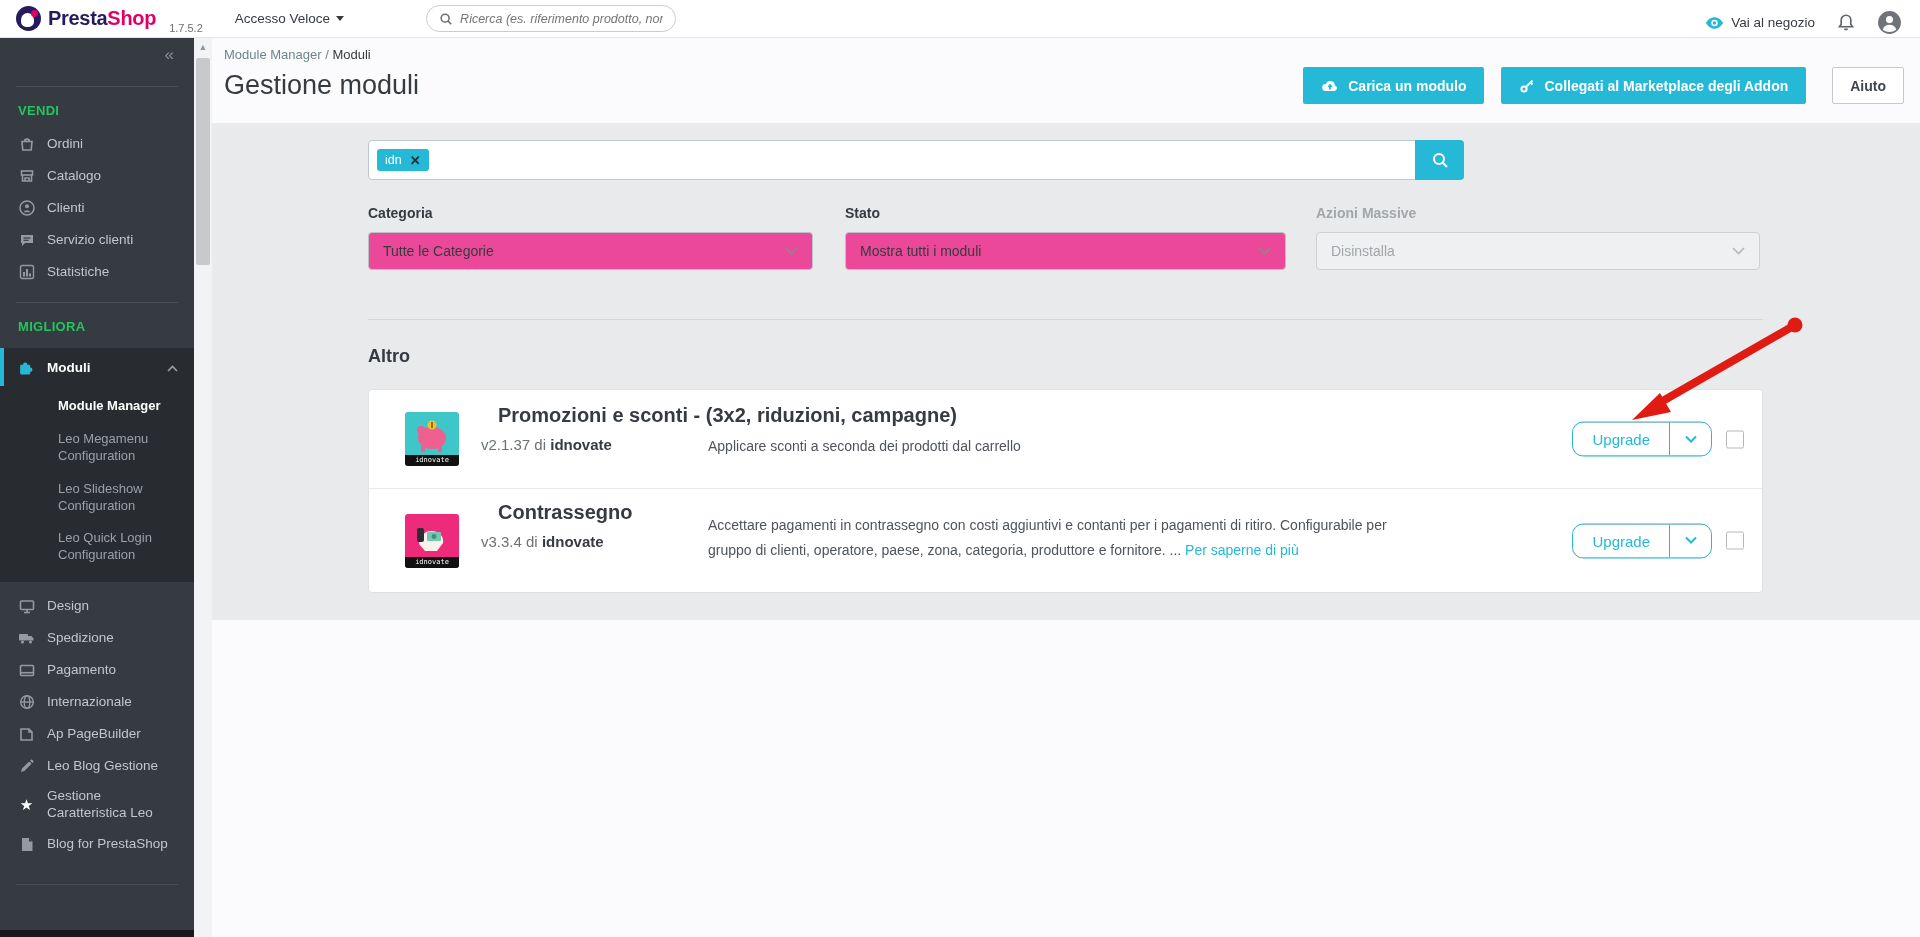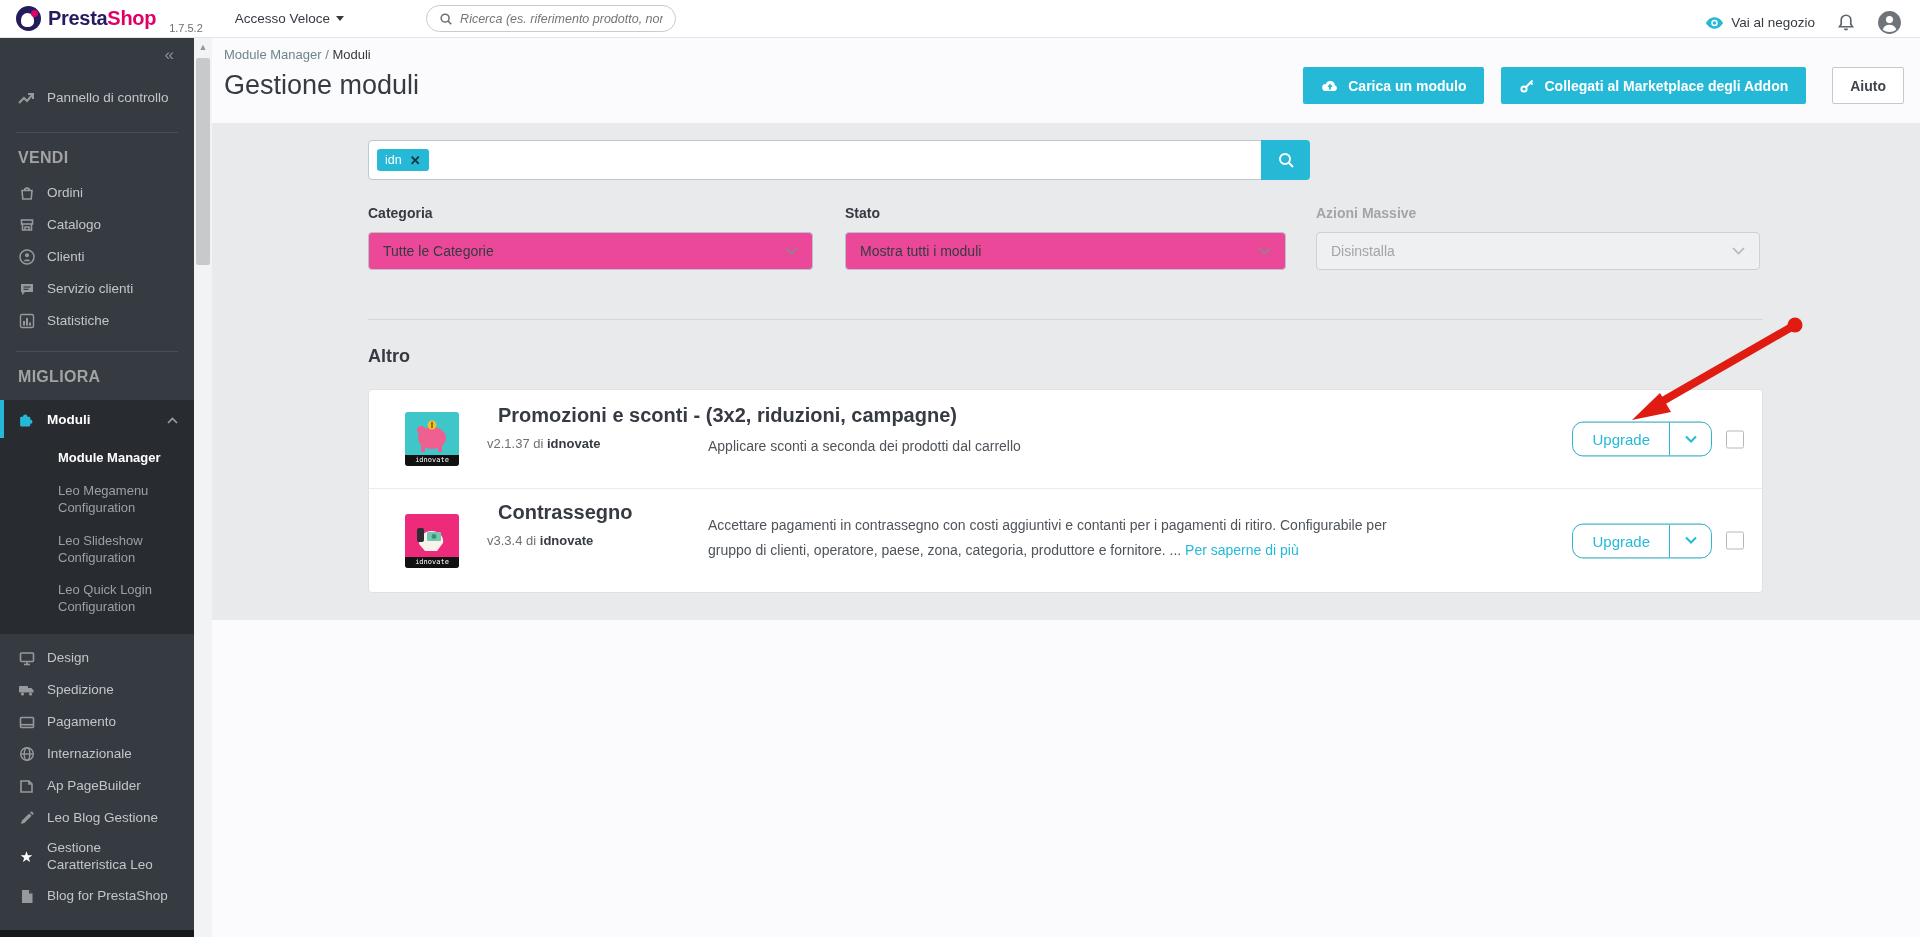--- a/index.html
+++ b/index.html
@@ -29,21 +29,21 @@
   
   .sidebar { position:absolute; top:38px; left:0; width:194px; height:899px; background:#363a41; color:#c3c6c9; }
   .sb-collapse { height:34px; display:flex; justify-content:flex-end; align-items:center; padding-right:20px;
     color:#8a9196; font-size:17px; cursor:pointer; }
   .sb-item { display:flex; align-items:center; height:32px; padding-left:18px; gap:12px; font-size:13.5px;
     color:#c3c6c9; cursor:pointer; }
   .sb-item .icon { width:17px; color:#969a9f; flex:0 0 auto; }
   .sb-item.tall { height:46px; }
   .sb-item .lbl { line-height:1.25; padding-right:10px; }
   .sb-divider { border-top:1px solid #4a4e55; margin:14px 16px 0 16px; }
-  .sb-section { font-size:16px; font-weight:bold; color:#a3a3a3; letter-spacing:0.3px; padding:16px 4px 10px 18px; }
+  .sb-section { font-size:13px; font-weight:bold; color:#22c55e; letter-spacing:0.3px; padding:16px 4px 10px 18px; }
   .sb-active-block { background:#282b30; margin-top:4px; padding-bottom:10px; }
   .sb-moduli { position:relative; display:flex; align-items:center; height:38px; padding-left:18px; gap:12px;
     font-size:13.5px; color:#fff; font-weight:bold; cursor:pointer; }
   .sb-moduli::before { content:""; position:absolute; left:0; top:0; bottom:0; width:4px; background:#25b9d7; }
   .sb-moduli .icon { width:17px; color:#25b9d7; }
   .sb-moduli .chev { margin-left:auto; margin-right:16px; color:#9aa0a6; }
   .sb-sub { padding:4px 0 0 0; }
   .sb-sub-item { padding:8px 12px 8px 58px; font-size:13px; color:#9aa0a6; line-height:1.3; cursor:pointer; width:186px; }
   .sb-sub-item.active { color:#fff; font-weight:bold; }
   .sb-bottom-strip { position:absolute; bottom:0; left:0; width:100%; height:7px; background:#17191c; }
@@ -60,21 +60,21 @@
   .page-title { position:absolute; top:32px; left:12px; font-size:27px; font-weight:400; color:#363a41; }
   .page-actions { position:absolute; top:29px; right:16px; display:flex; gap:17px; }
   .btn-primary { height:37px; background:#25b9d7; color:#fff; border:none; font-size:14px; font-weight:bold;
     display:flex; align-items:center; gap:9px; padding:0 18px; border-radius:2px; cursor:pointer;
     font-family:"Liberation Sans", sans-serif; }
   .btn-help { height:37px; background:#fff; border:1px solid #c5c9cc; color:#40464d; font-size:14px; font-weight:bold;
     padding:0 17px; border-radius:2px; cursor:pointer; margin-left:9px; font-family:"Liberation Sans", sans-serif; }
 
   .panel { position:absolute; top:85px; left:0; width:1708px; height:497px; background:#e8eaeb; }
 
-  .search-bar { position:absolute; top:17px; left:156px; width:942px; height:40px; background:#fff;
+  .search-bar { position:absolute; top:17px; left:156px; width:1096px; height:40px; background:#fff;
     border:1px solid #b9cbd1; border-radius:4px; display:flex; align-items:center; padding-left:8px; }
   .tag-chip { background:#25b9d7; color:#fff; font-size:12.5px; border-radius:3px; padding:4px 8px;
     display:flex; align-items:center; gap:8px; }
   .tag-chip .x { color:#16323a; font-size:13px; font-weight:bold; cursor:pointer; line-height:1; }
   .search-btn { position:absolute; right:-1px; top:-1px; width:49px; height:40px; background:#25b9d7; border:none;
     border-radius:0 4px 4px 0; display:flex; align-items:center; justify-content:center; cursor:pointer; }
 
   .filter-col { position:absolute; top:82px; }
   .filter-label { font-size:14px; font-weight:bold; color:#363a41; }
   .filter-label.disabled { color:#a2a6aa; }
@@ -88,21 +88,21 @@
   .mod-card { position:absolute; top:266px; left:156px; width:1395px; background:#fff;
     border:1px solid #dfe1e3; border-radius:4px; }
   .mod-row { position:relative; height:98px; }
   .mod-row + .mod-row { border-top:1px solid #e9ebec; height:104px; }
   .mod-icon { position:absolute; left:36px; top:50%; transform:translateY(-50%); width:54px; height:54px;
     border-radius:3px; overflow:hidden; }
   .mod-icon .art { position:absolute; inset:0; }
   .mod-icon .strip { position:absolute; left:0; right:0; bottom:0; height:11px; background:#111;
     color:#fff; font-size:7px; text-align:center; line-height:11px; font-family:"DejaVu Sans Mono", monospace; }
   .mod-name { position:absolute; left:129px; top:14px; font-size:20px; font-weight:bold; color:#363a41; }
-  .mod-version { position:absolute; left:118px; top:46px; font-size:13px; color:#6b7175; }
+  .mod-version { position:absolute; left:112px; top:46px; font-size:15px; color:#6b7175; }
   .mod-version b { color:#363a41; }
   .mod-desc { position:absolute; left:339px; top:44px; width:720px; font-size:14px; color:#4e545a; line-height:1.75; }
   .mod-row.r2 .mod-name { top:12px; }
   .mod-row.r2 .mod-version { top:44px; }
   .mod-row.r2 .mod-desc { top:24px; }
   .mod-desc a { color:#25b9d7; text-decoration:none; cursor:pointer; }
   .mod-right { position:absolute; right:18px; top:50%; transform:translateY(-50%); display:flex; align-items:center; gap:14px; }
   .split-btn { display:flex; border:1px solid #25b9d7; border-radius:11px; background:#a3a3a3; overflow:hidden; }
   .split-btn .main-part { padding:8px 19px; font-size:15px; color:#25b9d7; cursor:pointer; background:#fff; border:none;
     font-family:"Liberation Sans", sans-serif; }
@@ -162,29 +162,20 @@
         </svg>
     </span>
   </div>
 </div>
 
 <div class="sidebar">
   <div class="sb-collapse">
       <span>«</span>
     </div>
 
-  <div class="sb-item" style="height:40px; margin-top:6px;">
-    <span class="icon">
-      <svg width="17" height="14" viewBox="0 0 17 14" fill="none" stroke="currentColor" stroke-width="2">
-          <polyline points="1,12 6,7 9,10 15,3"></polyline>
-          <polyline points="10,3 15,3 15,8"></polyline>
-        </svg>
-    </span>
-    <span class="lbl">Pannello di controllo</span>
-  </div>
 
   <div class="sb-divider"></div>
   <div class="sb-section">VENDI</div>
 
   <div class="sb-item">
     <span class="icon">
       <svg width="16" height="16" viewBox="0 0 16 16" fill="none" stroke="currentColor" stroke-width="1.6">
           <path d="M3 5.5h10l-.8 8.5H3.8z"></path>
           <path d="M5.6 5.5a2.4 2.4 0 0 1 4.8 0"></path>
         </svg>

